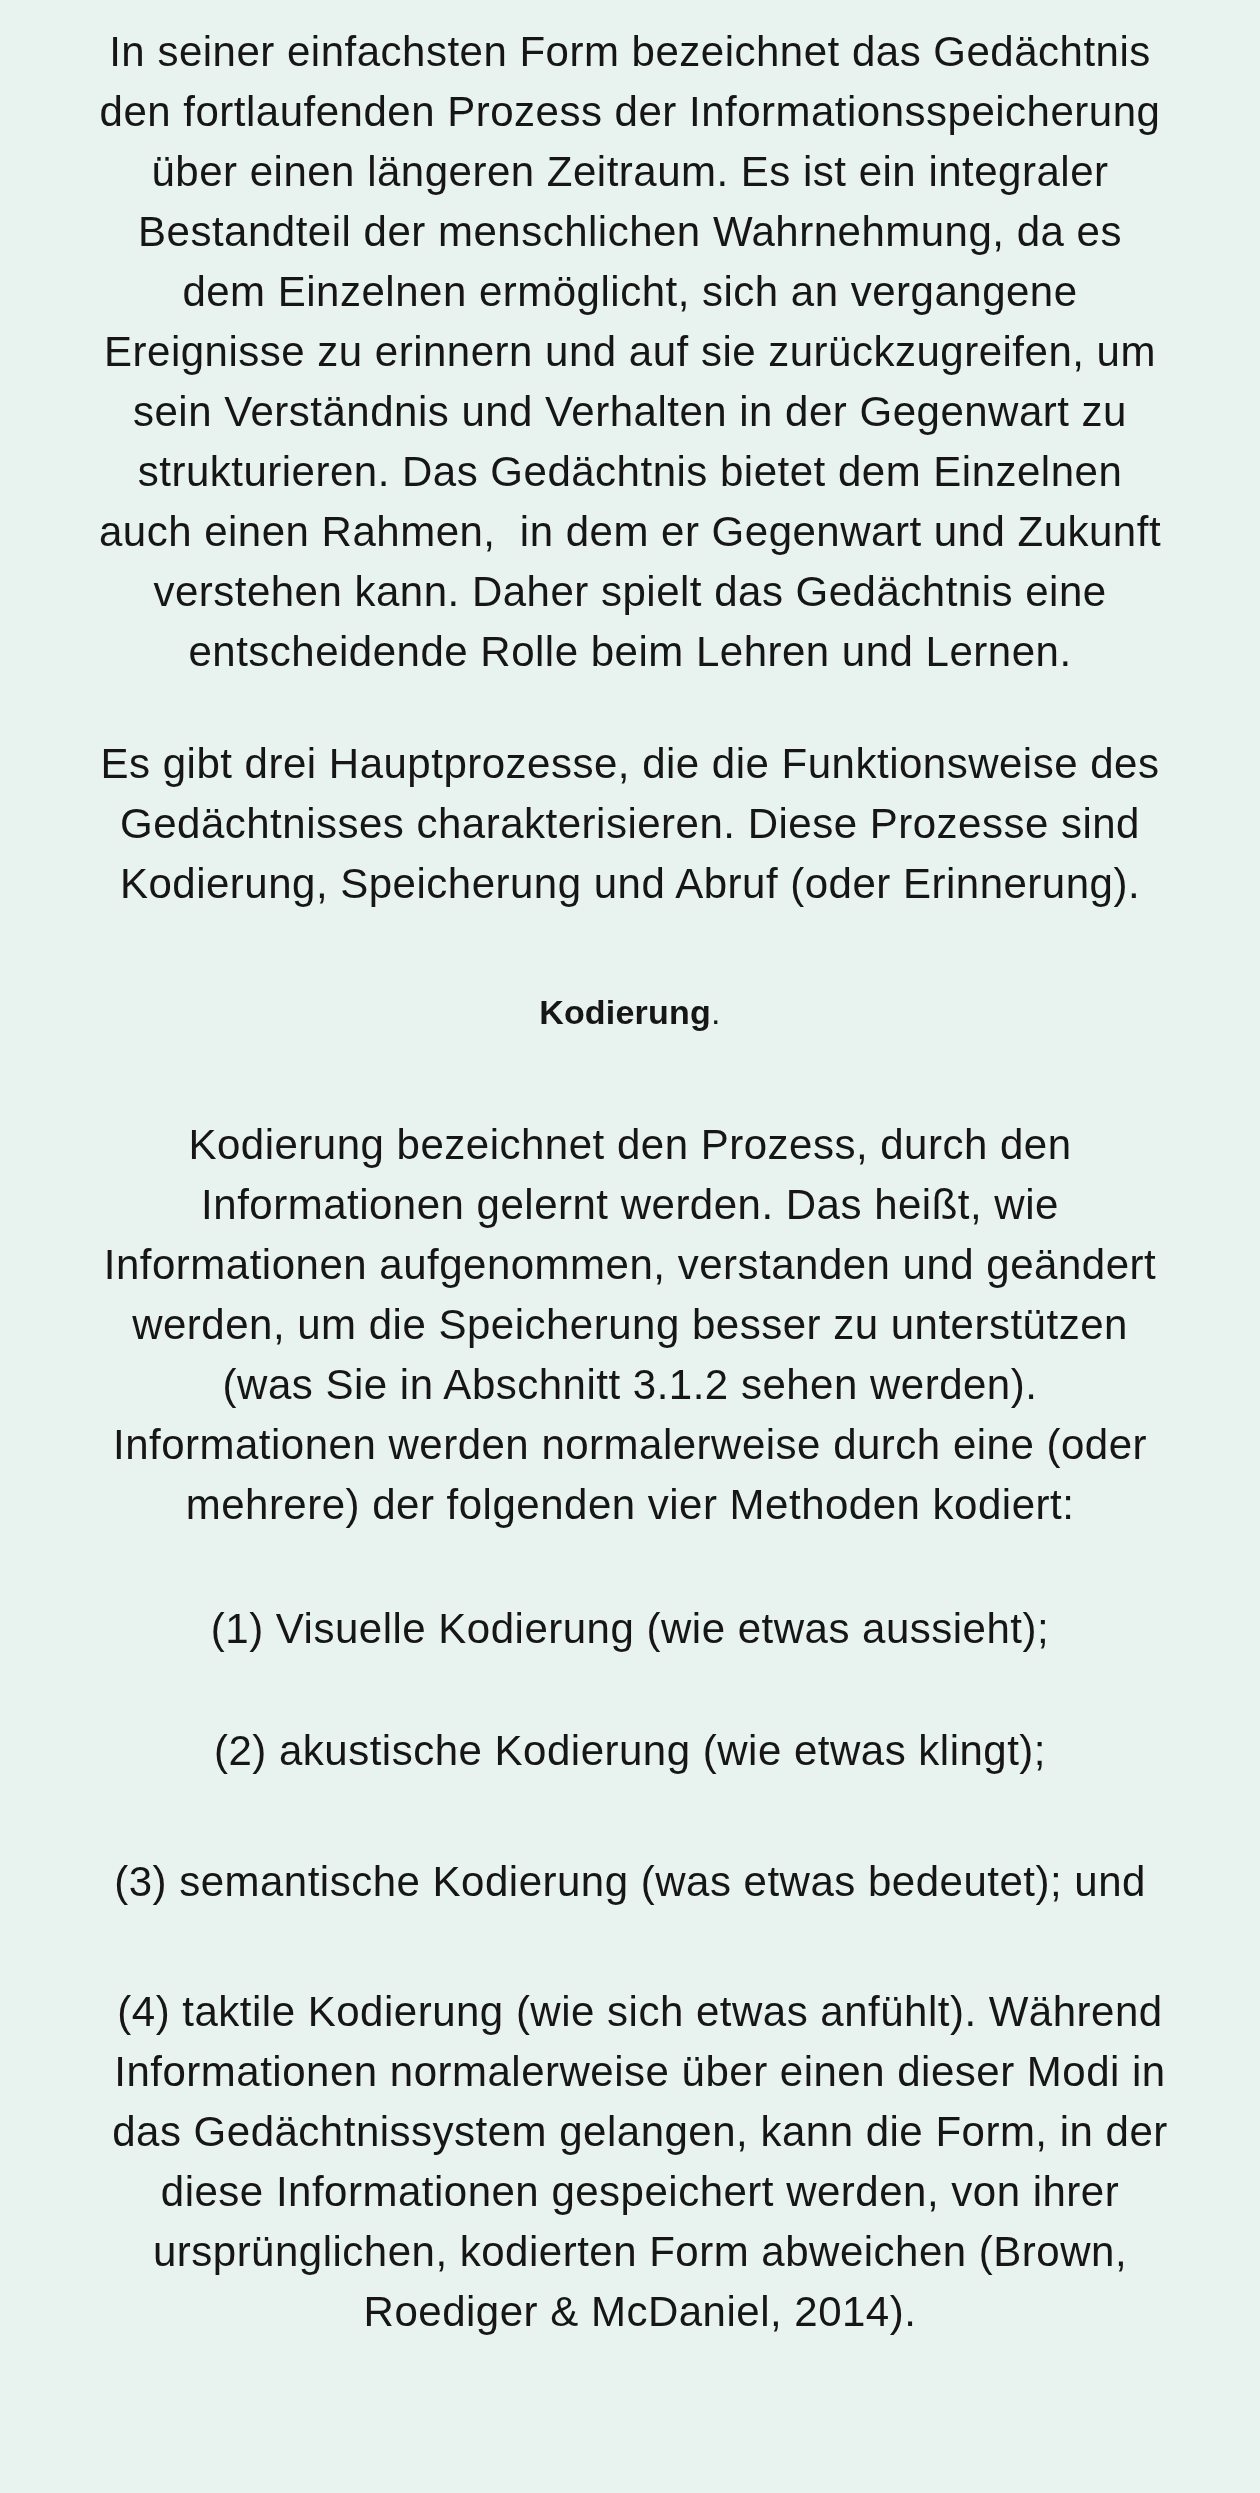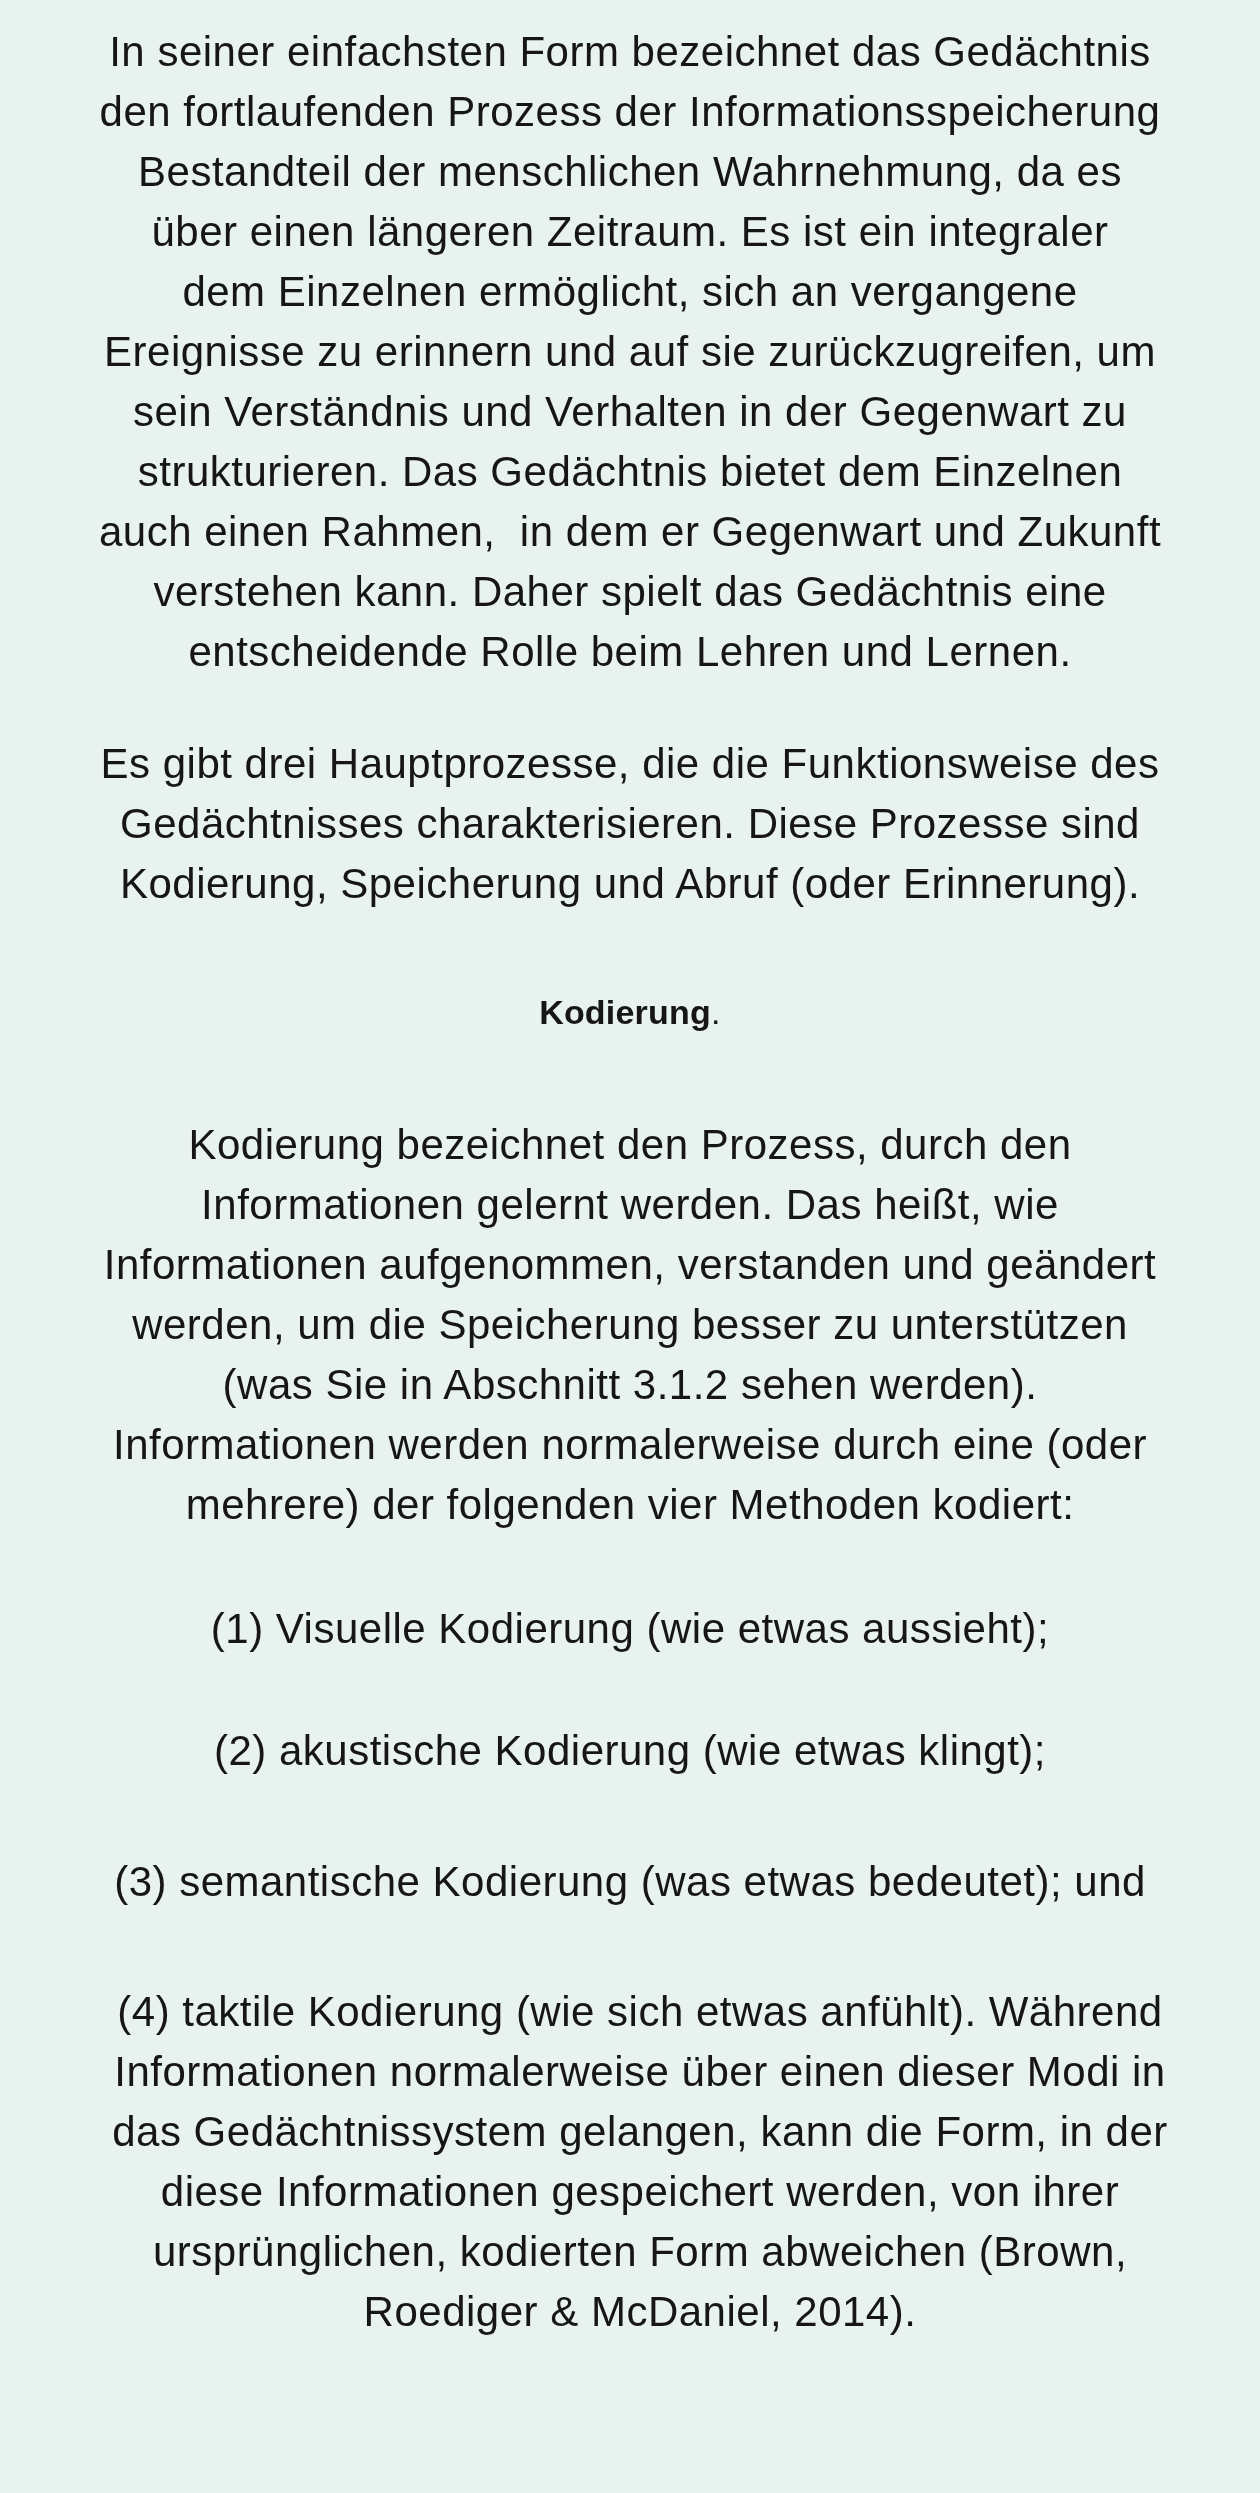--- a/index.html
+++ b/index.html
@@ -54,22 +54,22 @@
   .mb-item4   { margin-bottom: 70px; padding-left: 20px; }
 </style>
 </head>
 <body>
 
 <main class="page">
 
   <section class="block mb-para1">
       <div class="line">In seiner einfachsten Form bezeichnet das Gedächtnis</div>
       <div class="line">den fortlaufenden Prozess der Informationsspeicherung</div>
+      <div class="line">über einen längeren Zeitraum. Es ist ein integraler</div>
       <div class="line">Bestandteil der menschlichen Wahrnehmung, da es</div>
-      <div class="line">über einen längeren Zeitraum. Es ist ein integraler</div>
       <div class="line">dem Einzelnen ermöglicht, sich an vergangene</div>
       <div class="line">Ereignisse zu erinnern und auf sie zurückzugreifen, um</div>
       <div class="line">sein Verständnis und Verhalten in der Gegenwart zu</div>
       <div class="line">strukturieren. Das Gedächtnis bietet dem Einzelnen</div>
       <div class="line">auch einen Rahmen,  in dem er Gegenwart und Zukunft</div>
       <div class="line">verstehen kann. Daher spielt das Gedächtnis eine</div>
       <div class="line">entscheidende Rolle beim Lehren und Lernen.</div>
     </section>
 
   <section class="block mb-para2">

